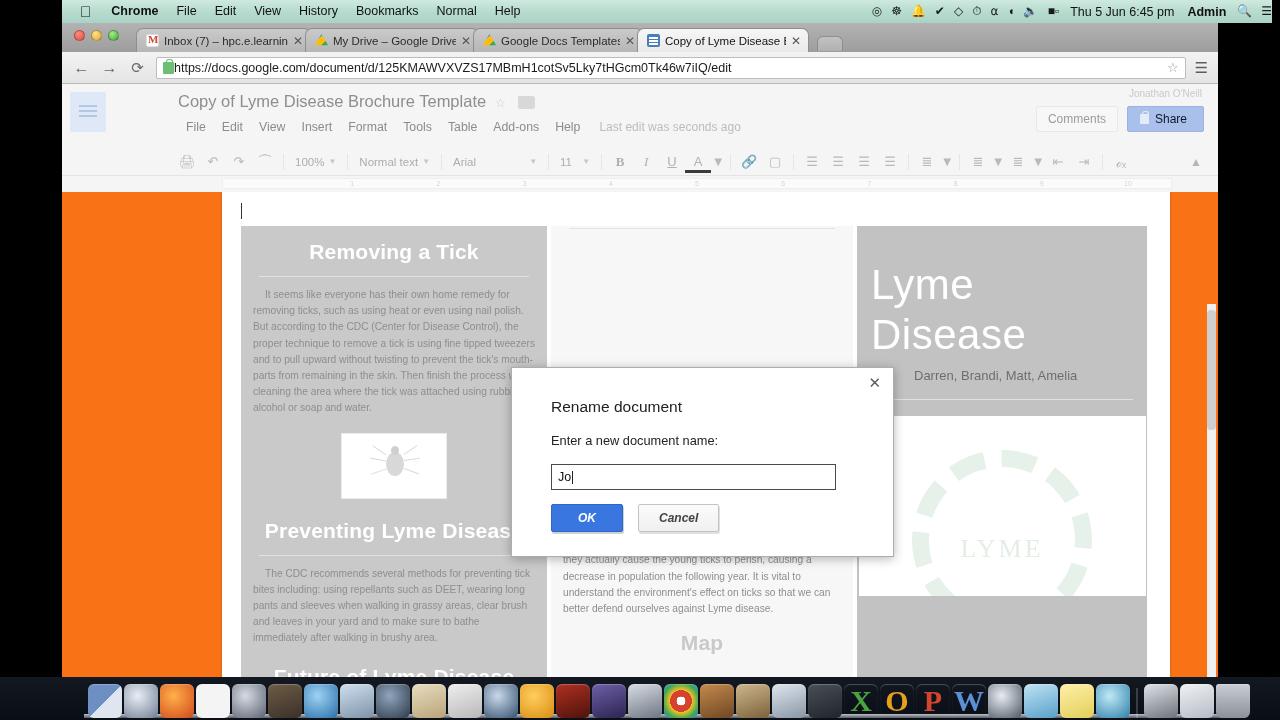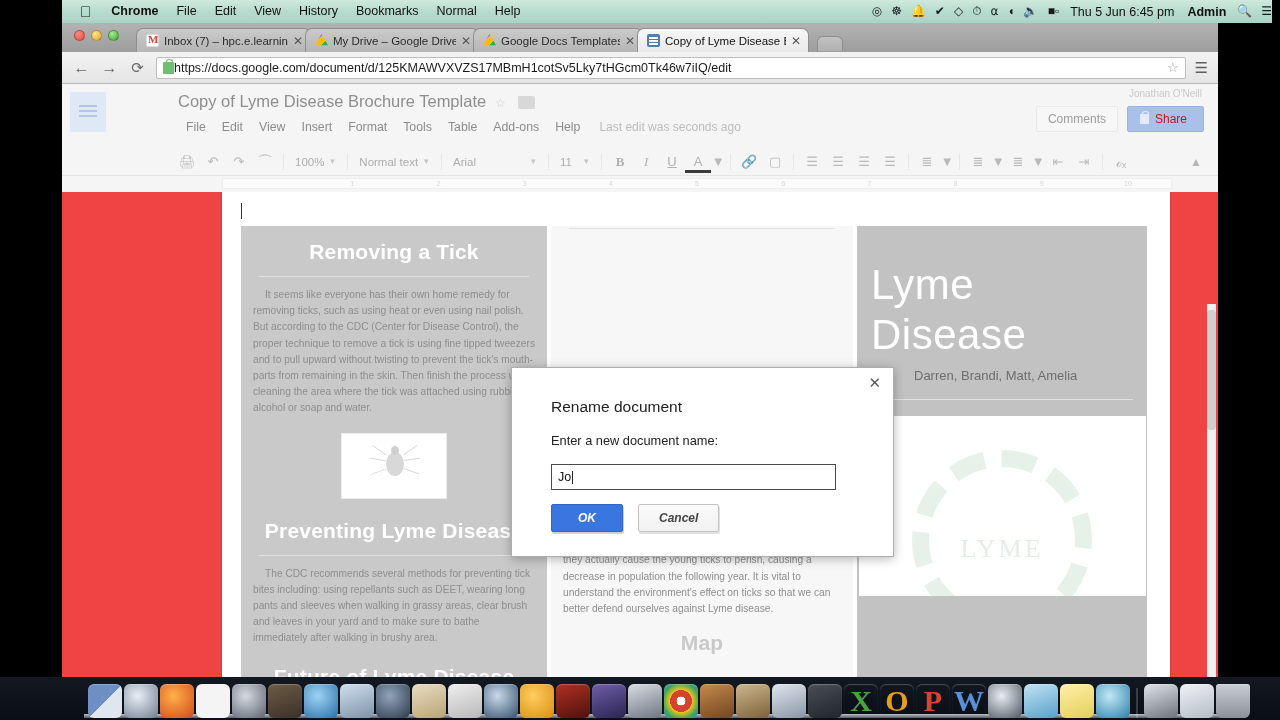--- a/index.html
+++ b/index.html
@@ -123,21 +123,21 @@
   }
   .menu-row .mi { padding: 2px 8px; white-space:nowrap; }
   .lastedit { margin-left: 11px; color: #bcbcbc; font-size: 12px; white-space:nowrap; }
   .acct-name { position:absolute; right: 16px; top: 4px; font-size: 10px; color: #c9c9c9; white-space:nowrap;}
   .hdr-buttons { position:absolute; right: 14px; top: 22px; display:flex; align-items:center; gap: 9px; }
   .btn-comments {
     font-size: 12px; color:#9b9b9b; background:#f7f7f7; border:1px solid #e8e8e8;
     border-radius:2px; padding: 5px 11px;
   }
   .btn-share {
-    font-size: 12px; color:#b91c1c; background:#a9c0ea; border:1px solid #9ab3e4;
+    font-size: 12px; color:#0f172a; background:#a9c0ea; border:1px solid #9ab3e4;
     border-radius:2px; padding: 5px 16px 5px 12px; display:flex; align-items:center; gap:6px;
   }
   .btn-share .lk { width:9px;height:10px;background:#e4ebf8;border-radius:1px;position:relative;}
   .btn-share .lk:before{content:"";position:absolute;left:2px;top:-3px;width:5px;height:4px;border:1.4px solid #e4ebf8;border-bottom:none;border-radius:3px 3px 0 0;}
 
   .toolbar {
     height: 28px; background:#f5f5f5; border-bottom:1px solid #e4e4e4;
     display:flex; align-items:center; padding-left: 112px; gap: 0;
     font-size: 12px; color: #b8b8b8;
   }
@@ -157,21 +157,21 @@
   }
   .ruler-inner {
     position:absolute; left: 160px; top: 2px; width: 950px; height: 11px;
     background: #fbfbfb; border:1px solid #eee;
     display:flex; align-items:center; font-size:7px; color:#d6d6d6;
   }
   .ruler-inner span { flex: 1 1 0; text-align:center; }
 
   .canvas {
     position:absolute; left: 0; right: 0; top: 108px; bottom: 0;
-    background: #ef4444; overflow: hidden;
+    background: #f97316; overflow: hidden;
   }
   .page {
     position:absolute; left: 160px; top: 0; width: 948px; height: 600px;
     background: #fff; box-shadow: 0 1px 3px rgba(0,0,0,.18);
   }
   .caret { position:absolute; left: 19px; top: 11px; width:1px; height: 16px; background:#333; }
 
   .brochure {
     position:absolute; left: 19px; top: 34px; width: 906px; height: 560px;
     display: flex; gap: 4px;

